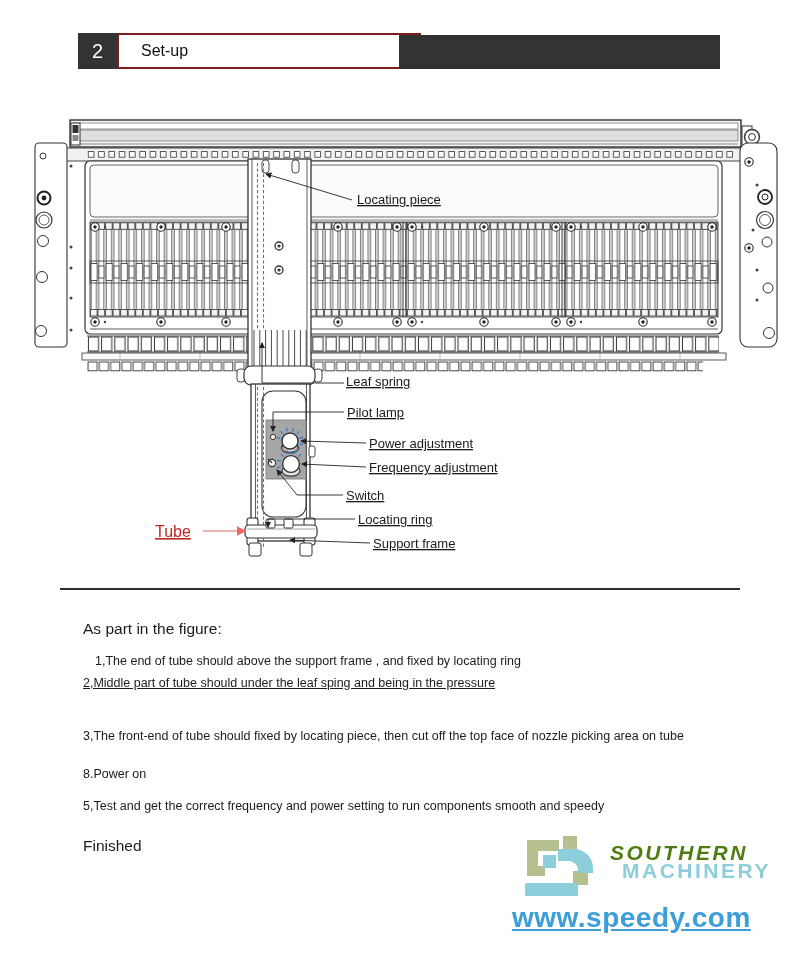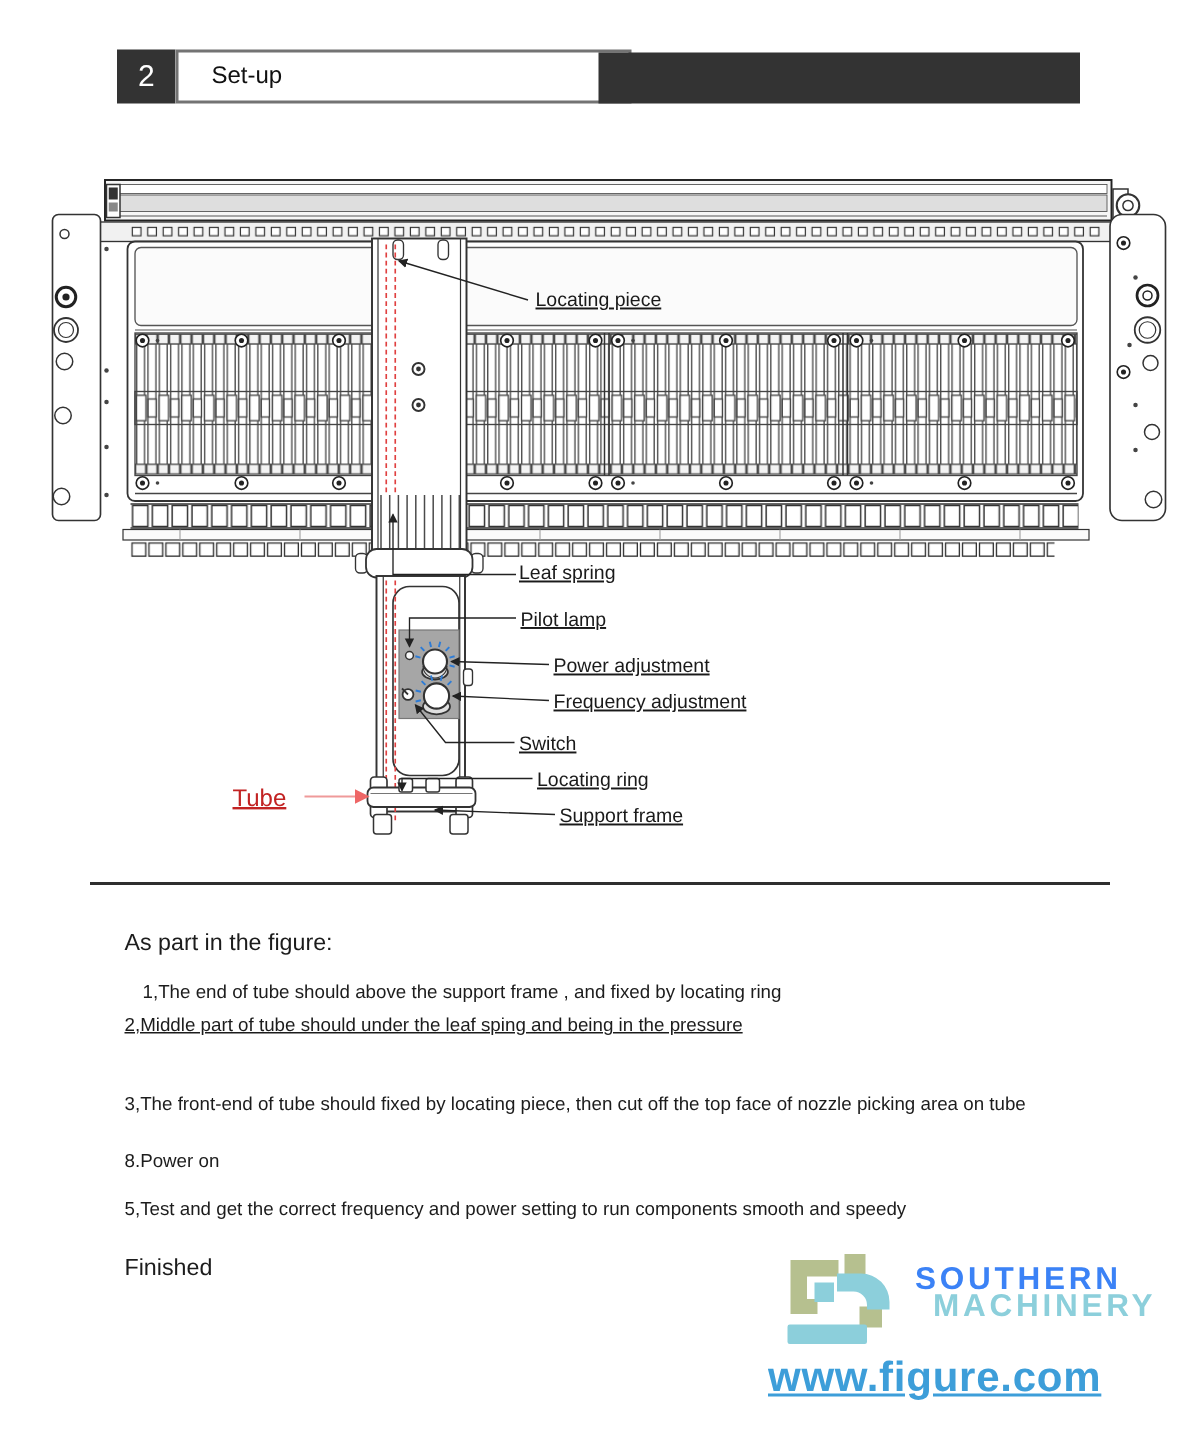--- a/index.html
+++ b/index.html
@@ -2,39 +2,39 @@
 <html><head>
 <meta charset="utf-8">
 <style>
   html,body{margin:0;padding:0;background:#fff;}
   .page{position:relative;width:793px;height:954px;background:#fff;overflow:hidden;
         font-family:"Liberation Sans",sans-serif;color:#1f1f1f;}
   
   .num-box{position:absolute;left:78px;top:33px;width:39px;height:36px;background:#333;
            color:#fff;font-size:20px;display:flex;align-items:center;justify-content:center;}
   .title-box{position:absolute;left:117px;top:33px;width:278px;height:32px;background:#fff;
-             border:2px solid #737373;display:flex;align-items:center;padding-left:22px;
+             border:2px solid #7f1d1d;display:flex;align-items:center;padding-left:22px;
              font-size:16px;color:#111;}
   .dark-bar{position:absolute;left:399px;top:35px;width:321px;height:34px;background:#333;}
   
   .diagram{position:absolute;left:0;top:0;width:793px;height:954px;}
   .diag-label{font:13px "Liberation Sans",sans-serif;fill:#1a1a1a;text-decoration:underline;}
   .tube-label{font:16px "Liberation Sans",sans-serif;fill:#c22323;text-decoration:underline;}
   
   .divider{position:absolute;left:60px;top:588px;width:680px;height:2px;background:#2f2f2f;}
   
   .intro{position:absolute;left:83px;top:620px;font-size:15.5px;color:#1c1c1c;}
   .step{position:absolute;left:83px;font-size:12.5px;color:#1c1c1c;}
   .step1{top:654px;margin-left:12px;} .step2{top:676px;text-decoration:underline;} .step3{top:729px;} .step4{top:767px;} .step5{top:799px;}
   .outro{position:absolute;left:83px;top:837px;font-size:15.5px;color:#1c1c1c;text-align:center;}
   
   .logo-mark{position:absolute;left:505px;top:833px;width:90px;height:75px;}
   .logo-text{position:absolute;left:610px;top:844px;font-weight:bold;font-size:21px;
              letter-spacing:2.5px;line-height:18px;white-space:nowrap;}
-  .logo-line1{color:#3b82f6;} .logo-line2{color:#8ccfdb;margin-left:12px;}
+  .logo-line1{color:#4d7c0f;font-style:italic;} .logo-line2{color:#8ccfdb;margin-left:12px;}
   .website{position:absolute;left:512px;top:902px;font-weight:bold;font-size:28px;
            color:#3d9ed9;text-decoration:underline;letter-spacing:0.5px;white-space:nowrap;}
 </style>
 </head>
 <body>
 
 <div class="page">
 
   <div class="num-box">
     <span>2</span>
@@ -319,15 +319,15 @@
       <rect x="68" y="38" width="15" height="14" fill="#b6c08f"></rect>
       <rect x="38" y="22" width="13" height="13" fill="#8ccfdb"></rect>
       <path d="M53,16 h16 a19,19 0 0 1 19,19 v5 h-15 v-3 a9,9 0 0 0 -9,-9 h-11 z" fill="#8ccfdb"></path>
       <rect x="20" y="50" width="53" height="13" rx="1.5" fill="#8ccfdb"></rect>
     </g>
   </svg>
   <div class="logo-text">
     <div class="logo-line1">SOUTHERN</div>
     <div class="logo-line2">MACHINERY</div>
   </div>
-  <div class="website">www.figure.com</div>
+  <div class="website">www.speedy.com</div>
 
 </div>
 
 </body></html>

